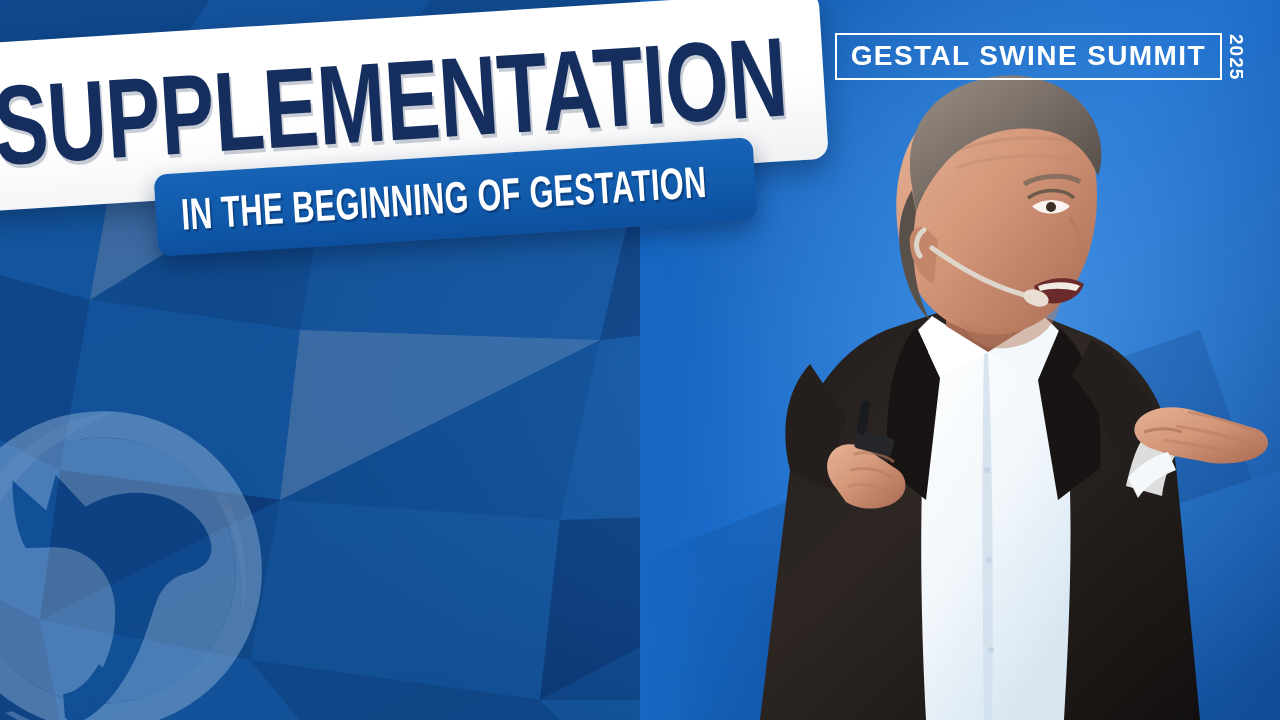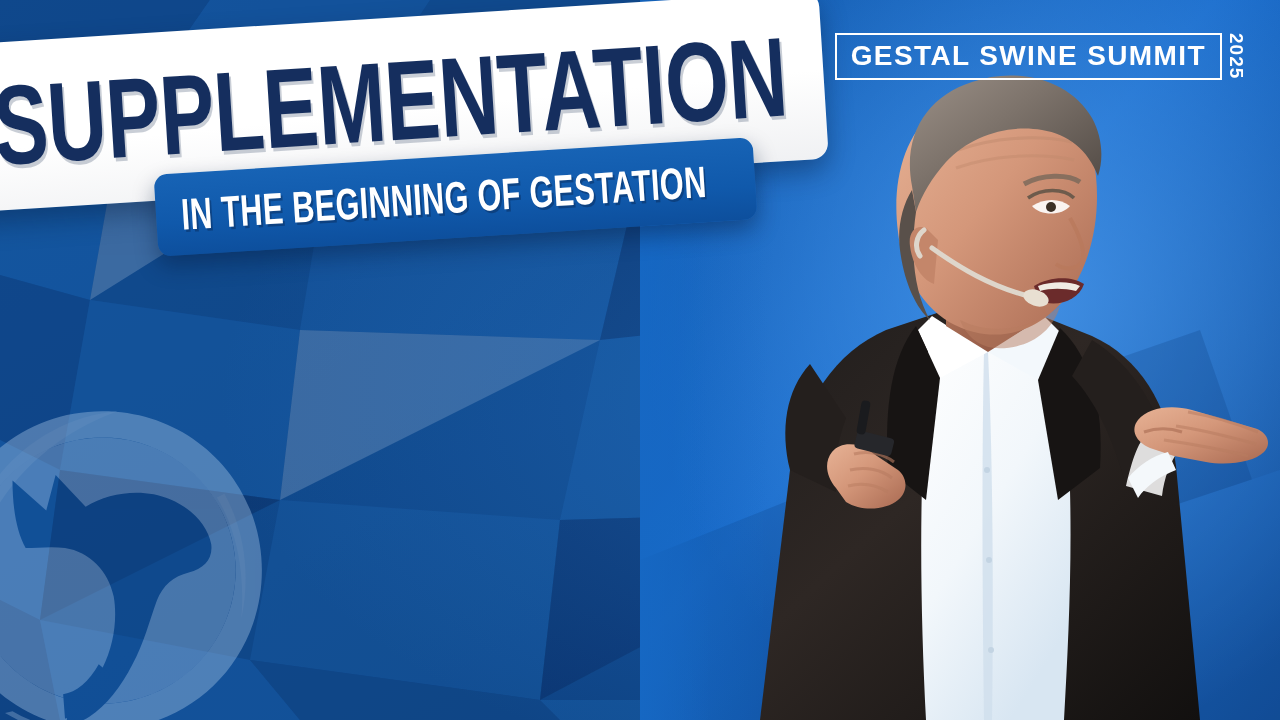--- a/index.html
+++ b/index.html
@@ -94,21 +94,21 @@
     transform-origin:left center;
     white-space:nowrap;
     text-shadow:2px 2px 0 rgba(8,40,85,0.45);
   }
 
   
   .event-logo {
     position:absolute;
     right:34px; top:33px;
     display:flex;
-    align-items:center;
+    align-items:flex-end;
     gap:5px;
   }
   .event-logo-box {
     border:2px solid #ffffff;
     padding:7px 14px 8px 14px;
     display:flex;
     align-items:center;
   }
   .event-logo-name {
     font-family:"Liberation Sans", sans-serif;

